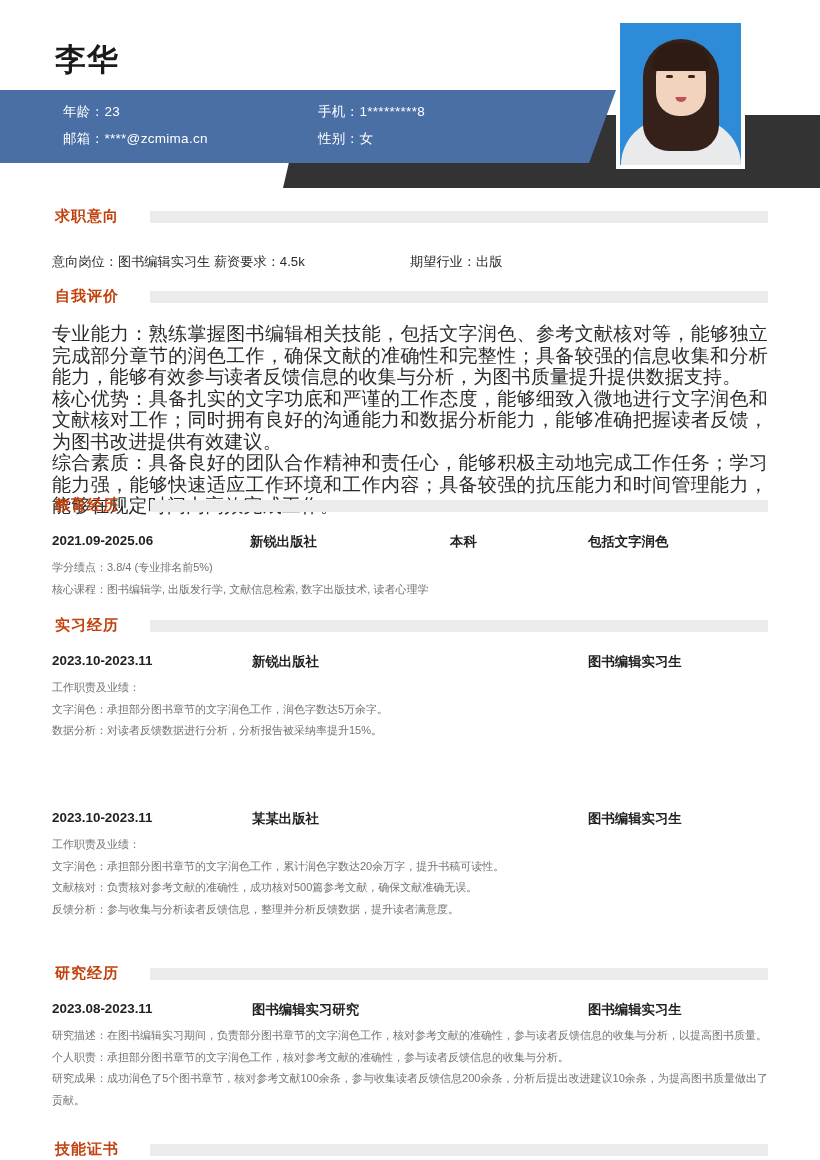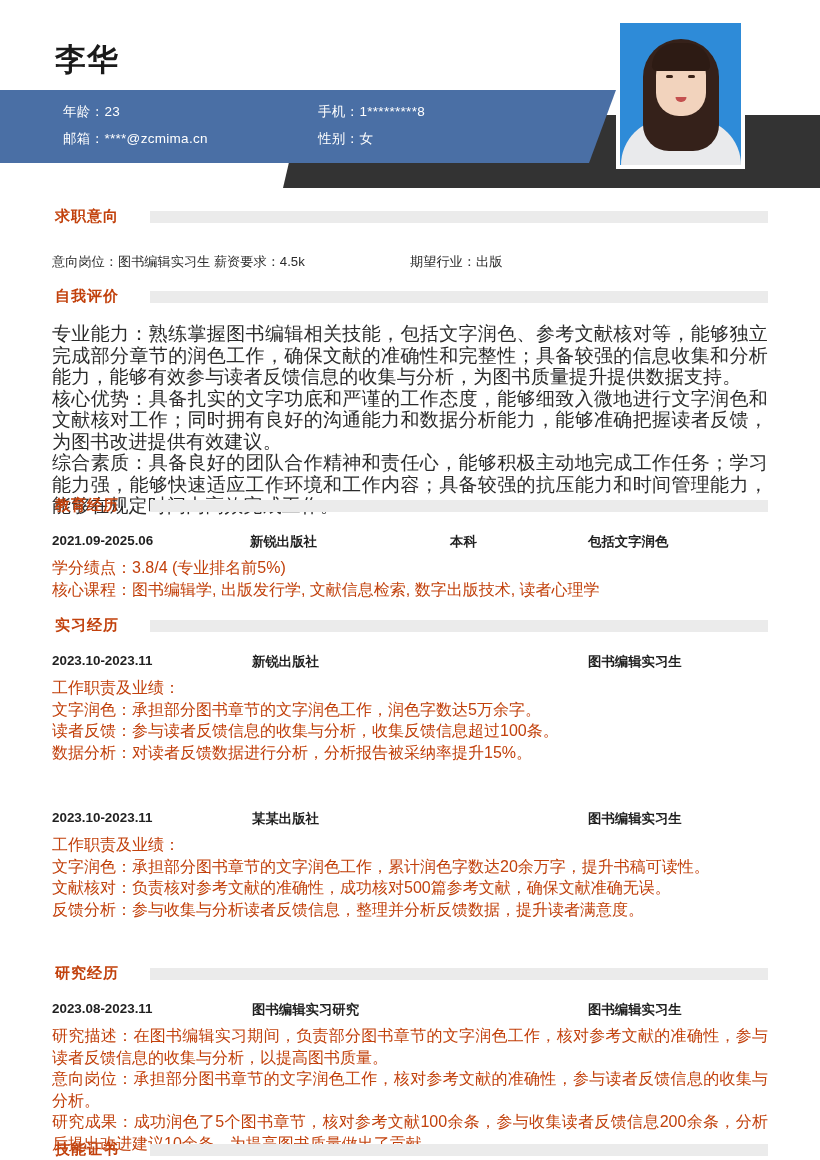--- a/index.html
+++ b/index.html
@@ -210,22 +210,22 @@
   .row-title span { position: absolute; top: 0; white-space: nowrap; text-align: right; }
   .col-a { left: 52px; }
   .col-b { left: 250px; }
   .col-c { left: 450px; }
   .col-d { left: 588px; }
   .col-b2 { left: 252px; }
 
   .line {
     padding-left: 52px;
     padding-right: 52px;
-    font-size: 16px;
-    color: #c2410c;
+    font-size: 11px;
+    color: #737373;
     line-height: 21.5px;
     white-space: nowrap;
   }
   .line.wrap { white-space: normal; text-align: justify; }
 
   .inline-row {
     padding-left: 52px;
     font-size: 13.2px;
     color: #2b2b2b;
     line-height: 21px;
@@ -326,21 +326,20 @@
       <div class="sec-bar"></div>
     </div>
     <div style="height:11px;"></div>
     <div class="row-title">
       <span class="col-a">2023.10-2023.11</span>
       <span class="col-b2">新锐出版社</span>
       <span class="col-d">图书编辑实习生</span>
     </div>
     <div class="line">工作职责及业绩：</div>
     <div class="line">文字润色：承担部分图书章节的文字润色工作，润色字数达5万余字。</div>
-    <div class="line">读者反馈：参与读者反馈信息的收集与分析，收集反馈信息超过100条。</div>
     <div class="line">数据分析：对读者反馈数据进行分析，分析报告被采纳率提升15%。</div>
   </div>
 
   <div class="section" style="top:799px;">
     <div style="height:11px;"></div>
     <div class="row-title">
       <span class="col-a">2023.10-2023.11</span>
       <span class="col-b2">某某出版社</span>
       <span class="col-d">图书编辑实习生</span>
     </div>
@@ -355,21 +354,21 @@
       <div class="sec-title">研究经历</div>
       <div class="sec-bar"></div>
     </div>
     <div style="height:11px;"></div>
     <div class="row-title">
       <span class="col-a">2023.08-2023.11</span>
       <span class="col-b2">图书编辑实习研究</span>
       <span class="col-d">图书编辑实习生</span>
     </div>
     <div class="line wrap">研究描述：在图书编辑实习期间，负责部分图书章节的文字润色工作，核对参考文献的准确性，参与读者反馈信息的收集与分析，以提高图书质量。</div>
-    <div class="line wrap">意向岗位：承担部分图书章节的文字润色工作，核对参考文献的准确性，参与读者反馈信息的收集与分析。</div>
+    <div class="line wrap">个人职责：承担部分图书章节的文字润色工作，核对参考文献的准确性，参与读者反馈信息的收集与分析。</div>
     <div class="line wrap">研究成果：成功润色了5个图书章节，核对参考文献100余条，参与收集读者反馈信息200余条，分析后提出改进建议10余条，为提高图书质量做出了贡献。</div>
   </div>
 
   <div class="section" style="top:1138px;">
     <div class="sec-head">
       <div class="sec-title">技能证书</div>
       <div class="sec-bar"></div>
     </div>
   </div>
 

